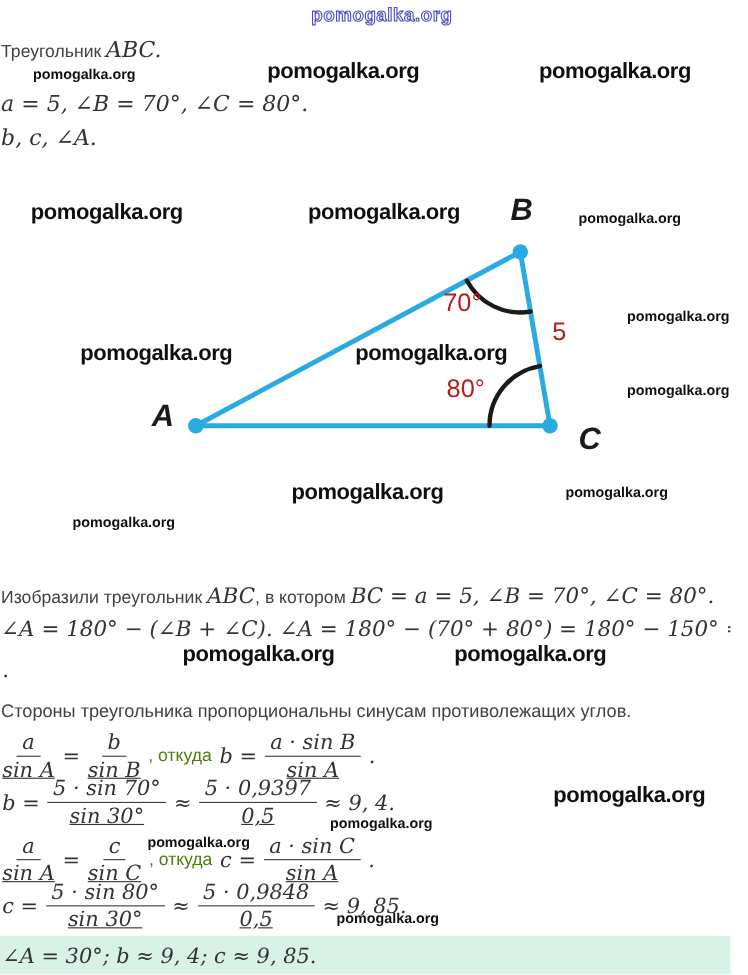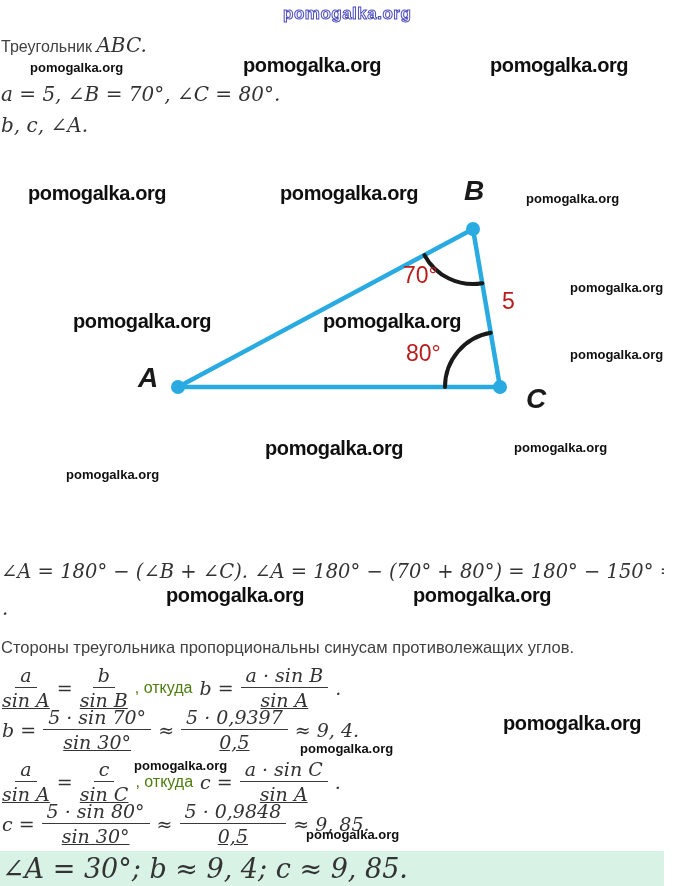--- a/index.html
+++ b/index.html
@@ -24,21 +24,21 @@
   .frow { display:flex; align-items:center; gap:7px; font-size:19px; }
   .frac {
     display:inline-flex; flex-direction:column; align-items:center; text-align:center;
     font-family:"DejaVu Serif", serif; font-style:italic; color:#333333;
   }
   .frac .num { padding:0 5px 1px; border-bottom:1.6px solid #3a3a3a; line-height:22px; }
   .frac .den { padding-top:1px; line-height:22px;text-decoration:underline; }
   .frow .mathbit { font-family:"DejaVu Serif", serif; font-style:italic; color:#333333; }
   .frow .ru { font-size:16px; color:#4d7c0f; font-family:"Liberation Sans", sans-serif; font-style:normal; }
   .answer-box { left:0; top:851px; width:680px; height:35px; display:flex; align-items:center; padding-left:2px; box-sizing:border-box; }
-  .answer-box .math { font-size:27px; }
+  .answer-box .math { font-size:19px; }
   svg { position:absolute; left:0; top:0; }
 </style>
 </head>
 <body>
 
 <div class="page">
 
   <div class="abs wm-top" style="left:283px; top:4px;">pomogalka.org</div>
 
   <div class="abs" style="left:1px; top:33px;">
@@ -76,20 +76,25 @@
   <div class="abs vlabel" style="left:464px; top:175px;">B</div>
   <div class="abs vlabel" style="left:526px; top:383px;">C</div>
   <div class="abs alabel" style="left:403px; top:262px;">70°</div>
   <div class="abs alabel" style="left:406px; top:340px;">80°</div>
   <div class="abs alabel" style="left:502px; top:288px;">5</div>
 
   <div class="abs wm wm-lg" style="left:265px; top:437px;">pomogalka.org</div>
   <div class="abs wm wm-sm" style="left:514px; top:440px;">pomogalka.org</div>
   <div class="abs wm wm-sm" style="left:66px; top:467px;">pomogalka.org</div>
 
+  <div class="abs" style="left:1px; top:530px;">
+    <span class="ru-text">Изобразили треугольник</span>
+    <span class="math m19">ABC</span><span class="ru-text">, в котором</span>
+    <span class="math m19">BC = a = 5, ∠B = 70°, ∠C = 80°.</span>
+  </div>
   <div class="abs math m19" style="left:1px; top:560px;">∠A = 180° − (∠B + ∠C). ∠A = 180° − (70° + 80°) = 180° − 150° = 30°</div>
   <div class="abs wm wm-lg" style="left:166px; top:584px;">pomogalka.org</div>
   <div class="abs wm wm-lg" style="left:413px; top:584px;">pomogalka.org</div>
   <div class="abs math m19" style="left:2px; top:597px;">.</div>
   <div class="abs ru-text" style="left:1px; top:638px; font-size:16.5px;">Стороны треугольника пропорциональны синусам противолежащих углов.</div>
 
   <div class="abs frow" style="left:2px; top:664px;">
     <span class="frac">
       <span class="num">a</span>
       <span class="den">sin A</span>

